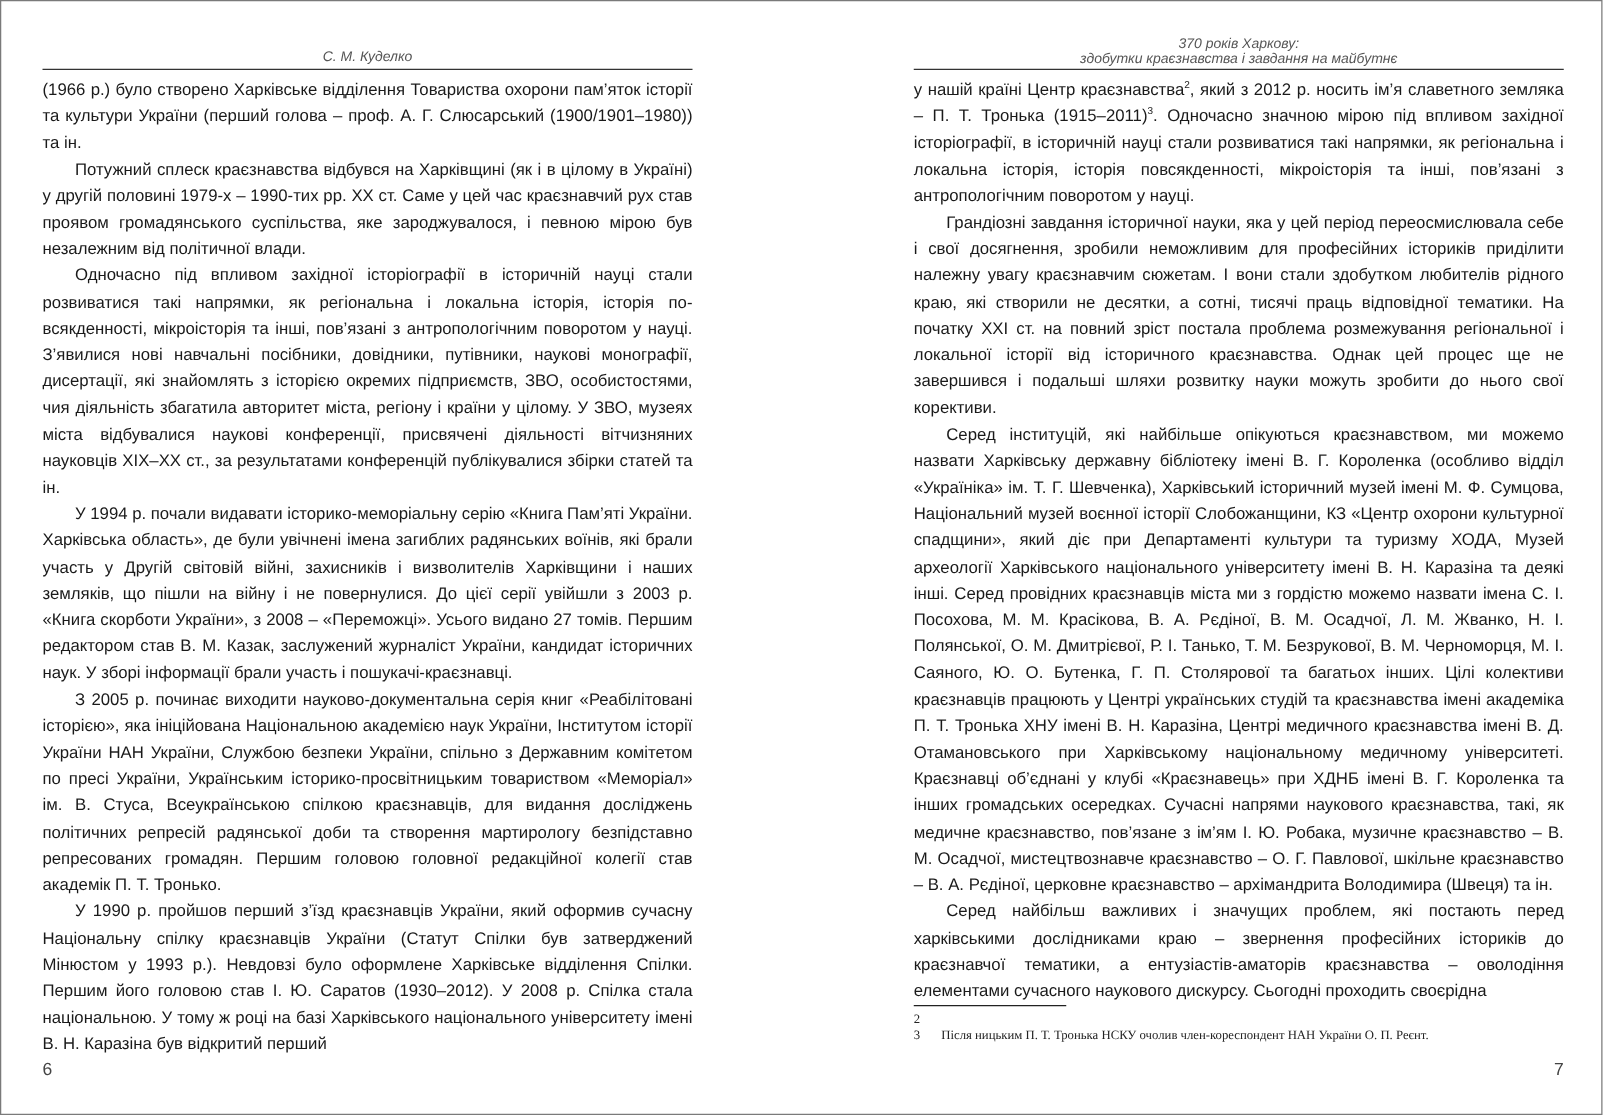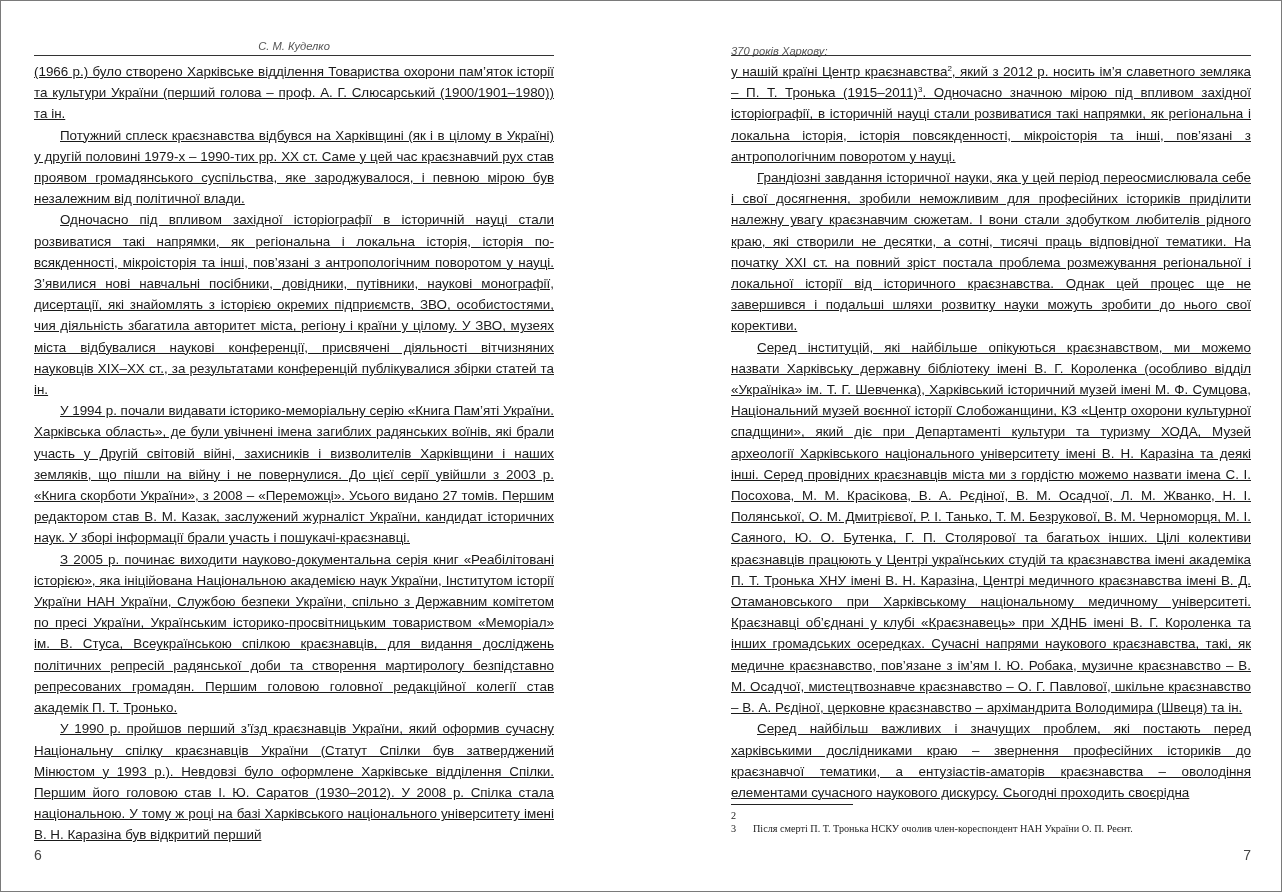--- a/index.html
+++ b/index.html
@@ -18,34 +18,34 @@
     .page { position: absolute; top: 0; height: 890px; }
     .page.left { left: 33px; width: 520px; }
     .page.right { left: 730px; width: 520px; }
 
     .running-head {
       position: absolute; left: 0; right: 0;
       font-style: italic; font-size: 11.2px; color: #555;
       line-height: 12px;
     }
     .left .running-head { top: 39px; text-align: center; }
-    .right .running-head { top: 44px; text-align: left; }
+    .right .running-head { top: 28px; text-align: center; }
     .head-rule {
       position: absolute; left: 0; right: 0; height: 0;
       border-top: 1px solid #333;
     }
     .left .head-rule { top: 54px; }
     .right .head-rule { top: 54px; }
 
     .body-text {
       position: absolute; left: 0; right: 0; top: 60px;
       font-size: 13.4px; line-height: 21.2px;
       text-align: justify; hyphens: manual;
     }
-    .body-text p { margin: 0; text-indent: 0; text-decoration: underline; }
+    .body-text p { margin: 0; text-indent: 0; }
     .body-text p.indent { text-indent: 26px; }
     .body-text p.cont { text-indent: 0; }
     sup { font-size: 8px; line-height: 0; vertical-align: super; }
 
     .fn-rule {
       position: absolute; left: 0; width: 122px; top: 803px;
       border-top: 1px solid #222;
     }
     .footnotes {
       position: absolute; left: 0; right: 0; top: 808px;
@@ -77,34 +77,35 @@
       <p class="indent">У 1994 р. почали видавати історико-меморіальну серію «Книга Пам’яті України. Харківська область», де були увічнені імена загиблих радянських воїнів, які брали участь у Другій світовій війні, захисників і визволителів Харківщини і наших земляків, що пішли на війну і не повернулися. До цієї серії увійшли з 2003 р. «Книга скорботи України», з 2008 – «Переможці». Усього видано 27 томів. Першим редактором став В. М. Казак, заслужений журналіст України, кандидат історичних наук. У зборі інформації брали участь і пошукачі-краєзнавці.</p>
       <p class="indent">З 2005 р. починає виходити науково-документальна серія книг «Реабі­літовані історією», яка ініційована Національною академією наук України, Інститутом історії України НАН України, Службою безпеки України, спіль­но з Державним комітетом по пресі України, Українським історико-просвіт­ницьким товариством «Меморіал» ім. В. Стуса, Всеукраїнською спілкою краєзнавців, для видання досліджень політичних репресій радянської доби та створення мартирологу безпідставно репресованих громадян. Першим головою головної редакційної колегії став академік П. Т. Тронько.</p>
       <p class="indent">У 1990 р. пройшов перший з’їзд краєзнавців України, який оформив сучасну Національну спілку краєзнавців України (Статут Спілки був за­тверджений Мінюстом у 1993 р.). Невдовзі було оформлене Харківське відділення Спілки. Першим його головою став І. Ю. Саратов (1930–2012). У 2008 р. Спілка стала національною. У тому ж році на базі Харківського національного університету імені В. Н. Каразіна був відкритий перший</p>
     </div>
     <div class="page-num">6</div>
   </div>
 
   <div class="page right">
     <div class="running-head">
       <div>370 років Харкову:</div>
+      <div>здобутки краєзнавства і завдання на майбутнє</div>
     </div>
     <div class="head-rule"></div>
     <div class="body-text">
       <p class="cont"><span>у нашій країні Центр краєзнавства</span><sup>2</sup><span>, який з 2012 р. носить ім’я славетно­го земляка – П. Т. Тронька (1915–2011)</span><sup>3</sup><span>. Одночасно значною мірою під впливом західної історіографії, в історичній науці стали розвиватися такі напрямки, як регіональна і локальна історія, історія повсякденності, мікро­історія та інші, пов’язані з антропологічним поворотом у науці.</span></p>
       <p class="indent">Грандіозні завдання історичної науки, яка у цей період переосмислю­вала себе і свої досягнення, зробили неможливим для професійних істо­риків приділити належну увагу краєзнавчим сюжетам. І вони стали здо­бутком любителів рідного краю, які створили не десятки, а сотні, тисячі праць відповідної тематики. На початку XXI ст. на повний зріст постала проблема розмежування регіональної і локальної історії від історичного краєзнавства. Однак цей процес ще не завершився і подальші шляхи роз­витку науки можуть зробити до нього свої корективи.</p>
       <p class="indent">Серед інституцій, які найбільше опікуються краєзнавством, ми можемо назвати Харківську державну бібліотеку імені В. Г. Короленка (особливо відділ «Україніка» ім. Т. Г. Шевченка), Харківський історичний музей імені М. Ф. Сумцова, Національний музей воєнної історії Слобожанщини, КЗ «Центр охорони культурної спадщини», який діє при Департаменті культури та туризму ХОДА, Музей археології Харківського національного універ­ситету імені В. Н. Каразіна та деякі інші. Серед провідних краєзнавців міста ми з гордістю можемо назвати імена С. І. Посохова, М. М. Красікова, В. А. Рєдіної, В. М. Осадчої, Л. М. Жванко, Н. І. Полянської, О. М. Дмитрієвої, Р. І. Танько, Т. М. Безрукової, В. М. Черноморця, М. І. Саяного, Ю. О. Бу­тенка, Г. П. Столярової та багатьох інших. Цілі колективи краєзнавців працюють у Центрі українських студій та краєзнавства імені академіка П. Т. Тронька ХНУ імені В. Н. Каразіна, Центрі медичного краєзнавства імені В. Д. Отамановського при Харківському національному медичному університеті. Краєзнавці об’єднані у клубі «Краєзнавець» при ХДНБ імені В. Г. Короленка та інших громадських осередках. Сучасні напрями наукового краєзнавства, такі, як медичне краєзнавство, пов’язане з ім’ям І. Ю. Робака, музичне краєзнавство – В. М. Осадчої, мистецтвознавче краєзнавство – О. Г. Павлової, шкільне краєзнавство – В. А. Рєдіної, церковне краєзнав­ство – архімандрита Володимира (Швеця) та ін.</p>
       <p class="indent">Серед найбільш важливих і значущих проблем, які постають перед харківськими дослідниками краю – звернення професійних істориків до краєзнавчої тематики, а ентузіастів-аматорів краєзнавства – оволодіння елементами сучасного наукового дискурсу. Сьогодні проходить своєрідна</p>
     </div>
     <div class="fn-rule"></div>
     <div class="footnotes">
       <div class="fn">
         <span class="fn-num">2</span>
       </div>
       <div class="fn">
         <span class="fn-num">3</span>
-        <span>Після смерті П. Т. Тронька НСКУ очолив член-кореспондент НАН України О. П. Реєнт.</span>
+        <span>Після ницьким П. Т. Тронька НСКУ очолив член-кореспондент НАН України О. П. Реєнт.</span>
       </div>
     </div>
     <div class="page-num">7</div>
   </div>
 
 </div>
 
 </body></html>

